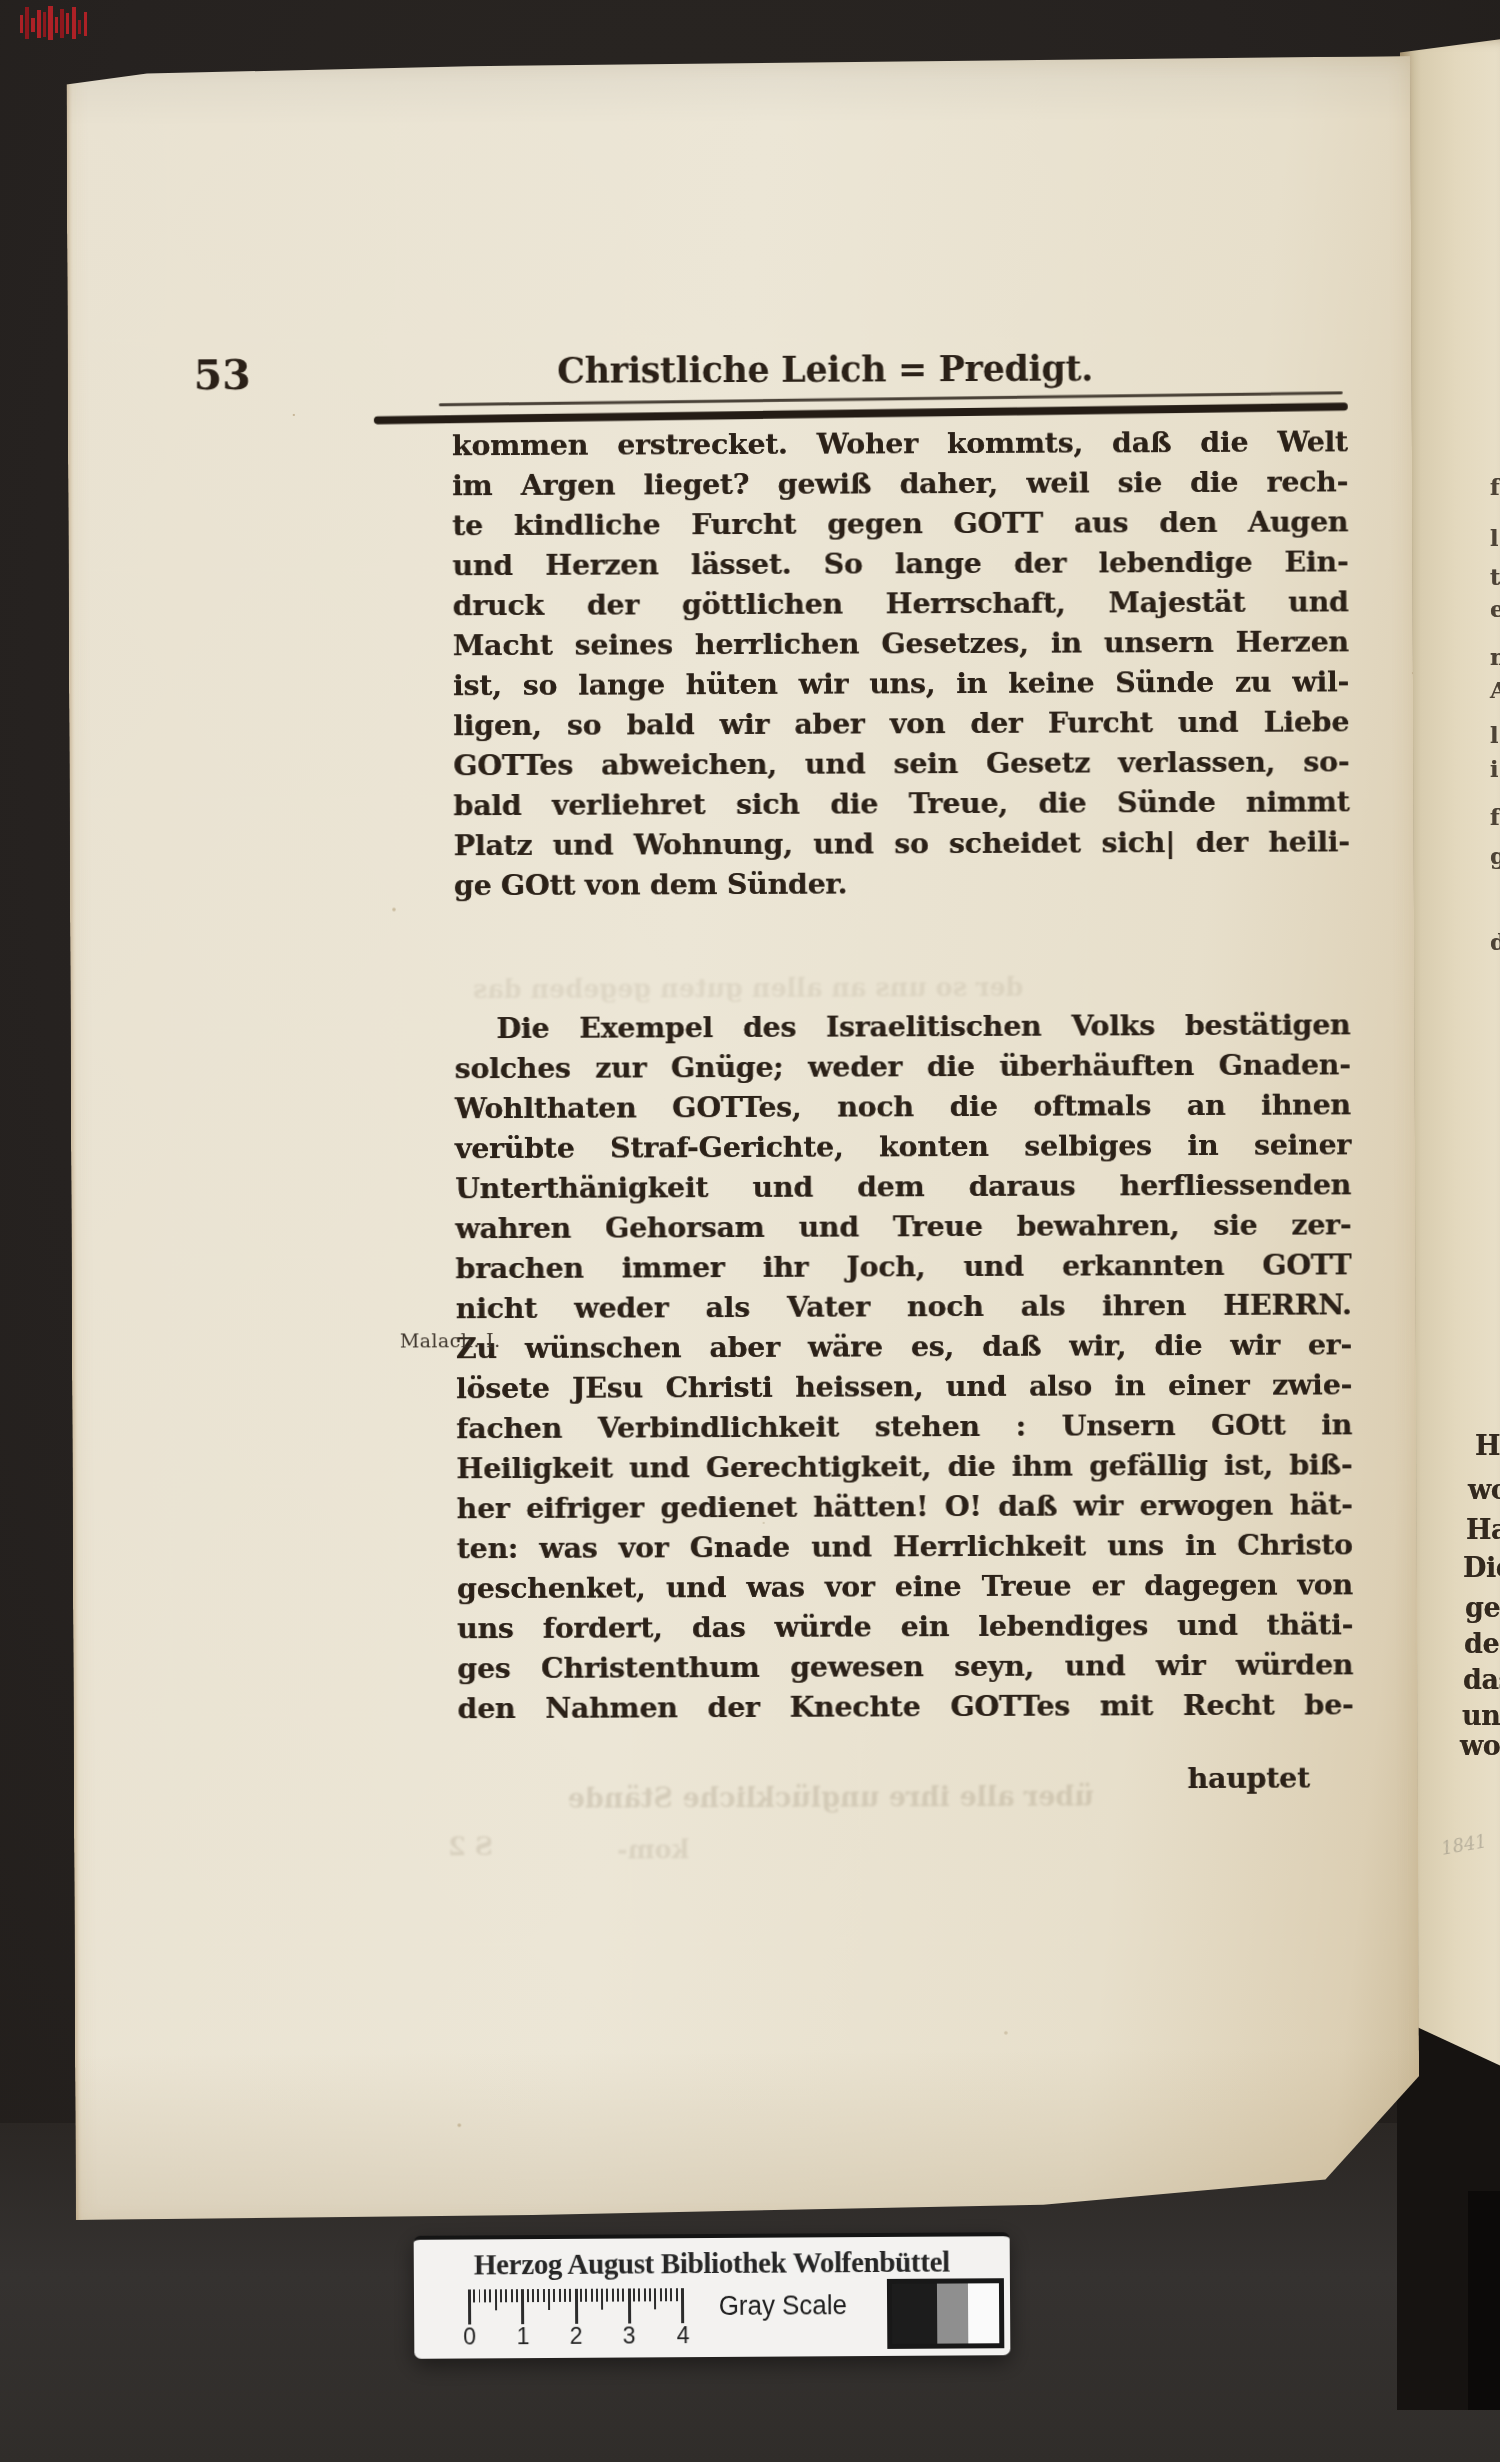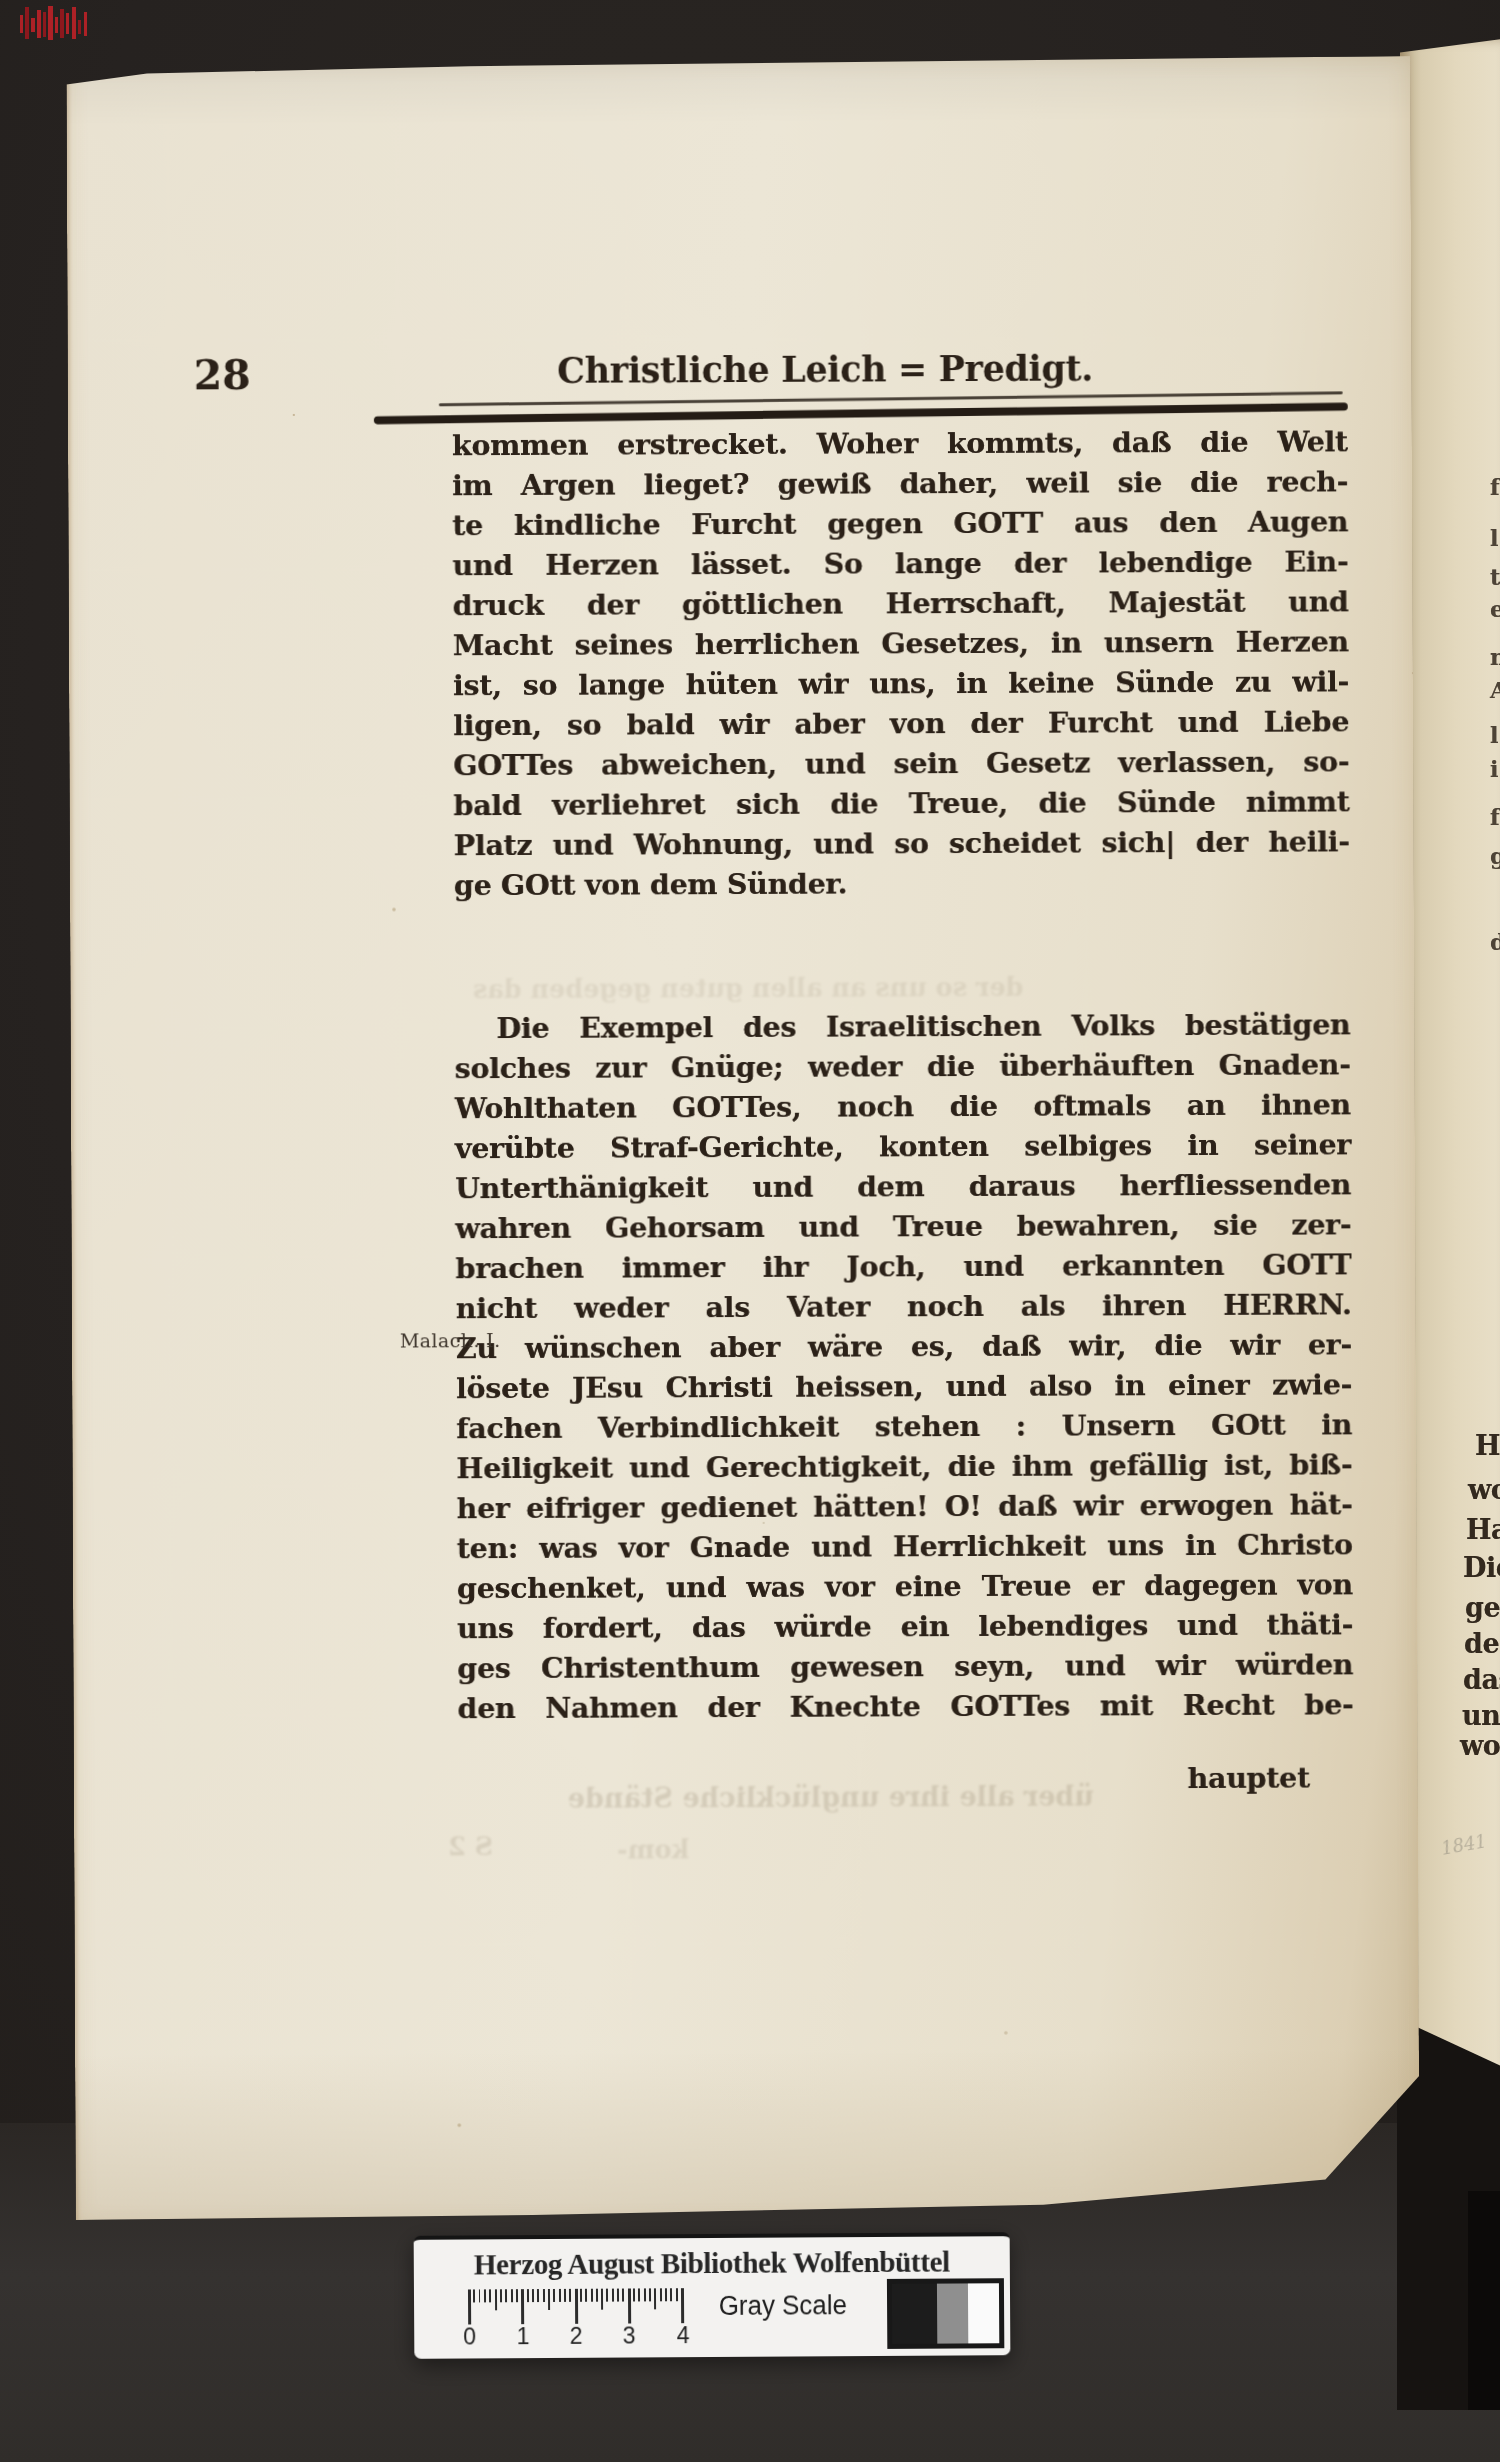--- a/index.html
+++ b/index.html
@@ -120,21 +120,21 @@
       <span class="edge-frag edge-word" style="left: 1465px; top: 1592px;">gen</span>
       <span class="edge-frag edge-word" style="left: 1464px; top: 1628px;">den</span>
       <span class="edge-frag edge-word" style="left: 1463px; top: 1664px;">das</span>
       <span class="edge-frag edge-word" style="left: 1462px; top: 1700px;">und</span>
       <span class="edge-frag edge-word" style="left: 1460px; top: 1730px;">woll</span>
     </div>
   <div class="scribble">1841</div>
 
   <div class="main-page">
     <div class="speck" style="left:225px;top:353px;"></div>
-    <div class="pagenum">28</div>
+    <div class="pagenum">53</div>
     <div class="running-title">Christliche Leich = Predigt.</div>
     <div class="rule-thin"></div>
     <div class="rule-thick"></div>
 
     <div class="body-block">
       <div id="para1" class="p1">
           <div class="bline">kommen erstrecket.   Woher kommts, daß die Welt</div>
           <div class="bline">im Argen lieget?   gewiß daher, weil sie die rech-</div>
           <div class="bline">te kindliche Furcht gegen GOTT aus den Augen</div>
           <div class="bline">und Herzen lässet.   So lange der lebendige Ein-</div>

